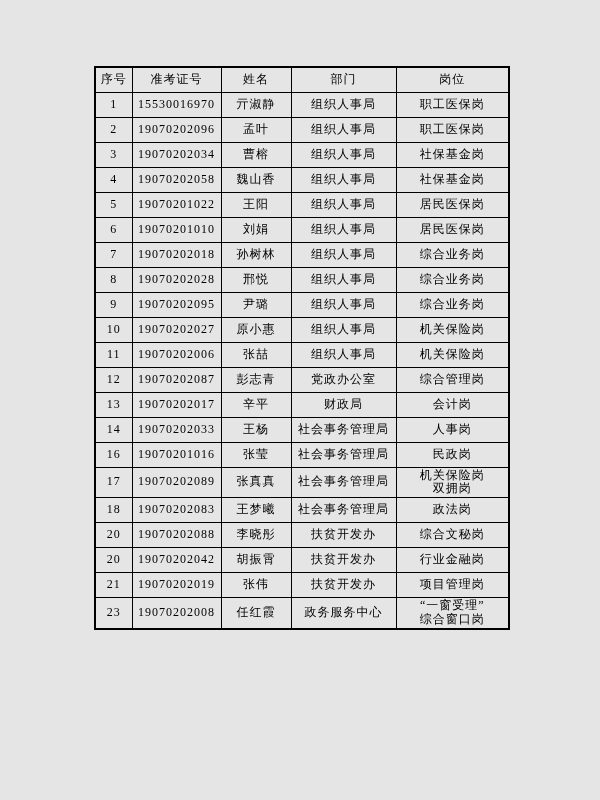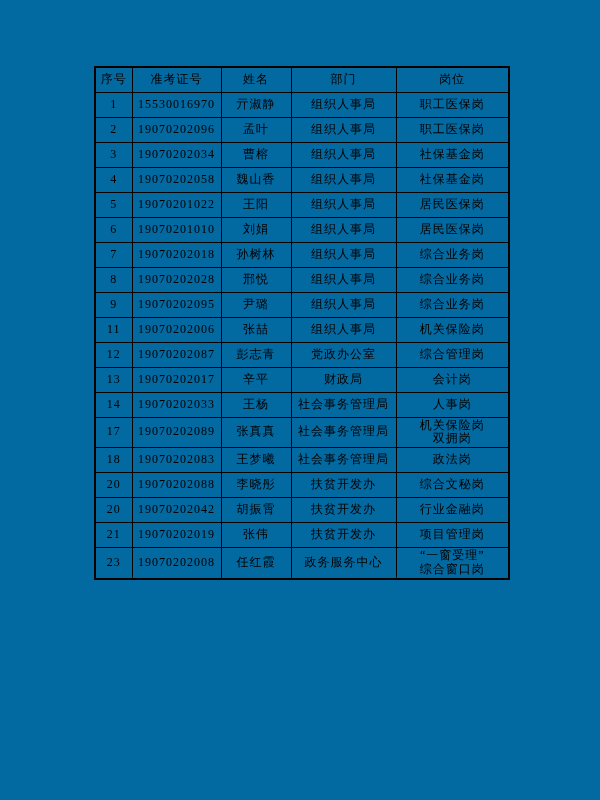--- a/index.html
+++ b/index.html
@@ -6,21 +6,21 @@
   html, body { margin: 0; padding: 0; }
   body {
     width: 600px; height: 800px;
     background: #ffffff;
     font-family: "Liberation Serif", "DejaVu Serif", serif;
     color: #000000;
   }
   .page {
     position: relative;
     width: 600px; height: 800px;
-    background: #0369a1;
+    background: #e5e5e5;
     overflow: hidden;
   }
   table.roster {
     position: absolute;
     left: 94px; top: 66px;
     width: 414px;
     border-collapse: collapse;
     table-layout: fixed;
     border: 2px solid #000000;
   }
@@ -118,20 +118,27 @@
           <td>综合业务岗</td>
         </tr>
         <tr>
           <td>9</td>
           <td>19070202095</td>
           <td>尹璐</td>
           <td>组织人事局</td>
           <td>综合业务岗</td>
         </tr>
         <tr>
+          <td>10</td>
+          <td>19070202027</td>
+          <td>原小惠</td>
+          <td>组织人事局</td>
+          <td>机关保险岗</td>
+        </tr>
+        <tr>
           <td>11</td>
           <td>19070202006</td>
           <td>张喆</td>
           <td>组织人事局</td>
           <td>机关保险岗</td>
         </tr>
         <tr>
           <td>12</td>
           <td>19070202087</td>
           <td>彭志青</td>
@@ -144,20 +151,27 @@
           <td>辛平</td>
           <td>财政局</td>
           <td>会计岗</td>
         </tr>
         <tr>
           <td>14</td>
           <td>19070202033</td>
           <td>王杨</td>
           <td>社会事务管理局</td>
           <td>人事岗</td>
+        </tr>
+        <tr>
+          <td>16</td>
+          <td>19070201016</td>
+          <td>张莹</td>
+          <td>社会事务管理局</td>
+          <td>民政岗</td>
         </tr>
         <tr>
           <td>17</td>
           <td>19070202089</td>
           <td>张真真</td>
           <td>社会事务管理局</td>
           <td>机关保险岗
 双拥岗</td>
         </tr>
         <tr>

